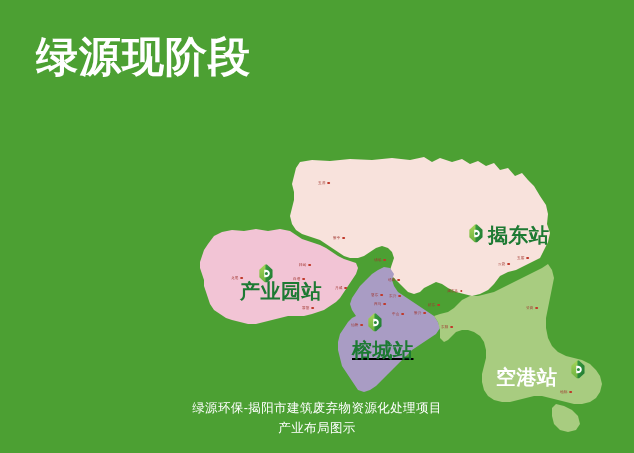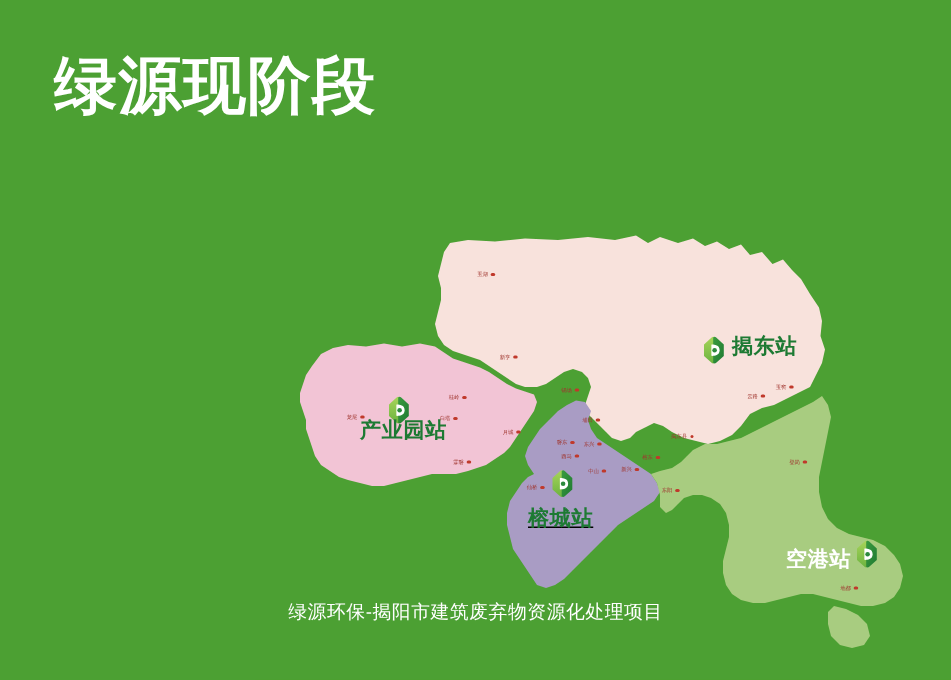--- a/index.html
+++ b/index.html
@@ -59,21 +59,21 @@
   .caption div{white-space:nowrap;}
   
   .station{
     position:absolute;
     display:flex;
     align-items:center;
     gap:5px;
     white-space:nowrap;
   }
   .station .st-name{
-    font-size:14px;
+    font-size:20px;
     font-weight:bold;
     letter-spacing:0.5px;
   }
   .st-dark .st-name{color:#1d7a33;}
   .st-white .st-name{color:#ffffff;}
   .city{
     position:absolute;
     display:flex;
     align-items:center;
     gap:2px;
@@ -250,25 +250,26 @@
   </div>
 
   <div class="station st-dark" style="left:240px;top:278px;text-align:center;">
     <span class="st-name">产业园站</span>
   </div>
 
   <div class="station st-dark" style="left:352px;top:337px;text-decoration:underline;">
     <span class="st-name">榕城站</span>
   </div>
 
-  <div class="station st-white" style="left:524px;top:364px;">
+  <div class="station st-white" style="left:496px;top:364px;">
     <span class="st-name">空港站</span>
   </div>
 
   <div class="title-block">
     <div class="title-line">绿源现阶段</div>
   </div>
 
   <div class="caption">
     <div>绿源环保-揭阳市建筑废弃物资源化处理项目</div>
+    <div>产业布局图示</div>
   </div>
 
 </div>
 
 </body></html>

